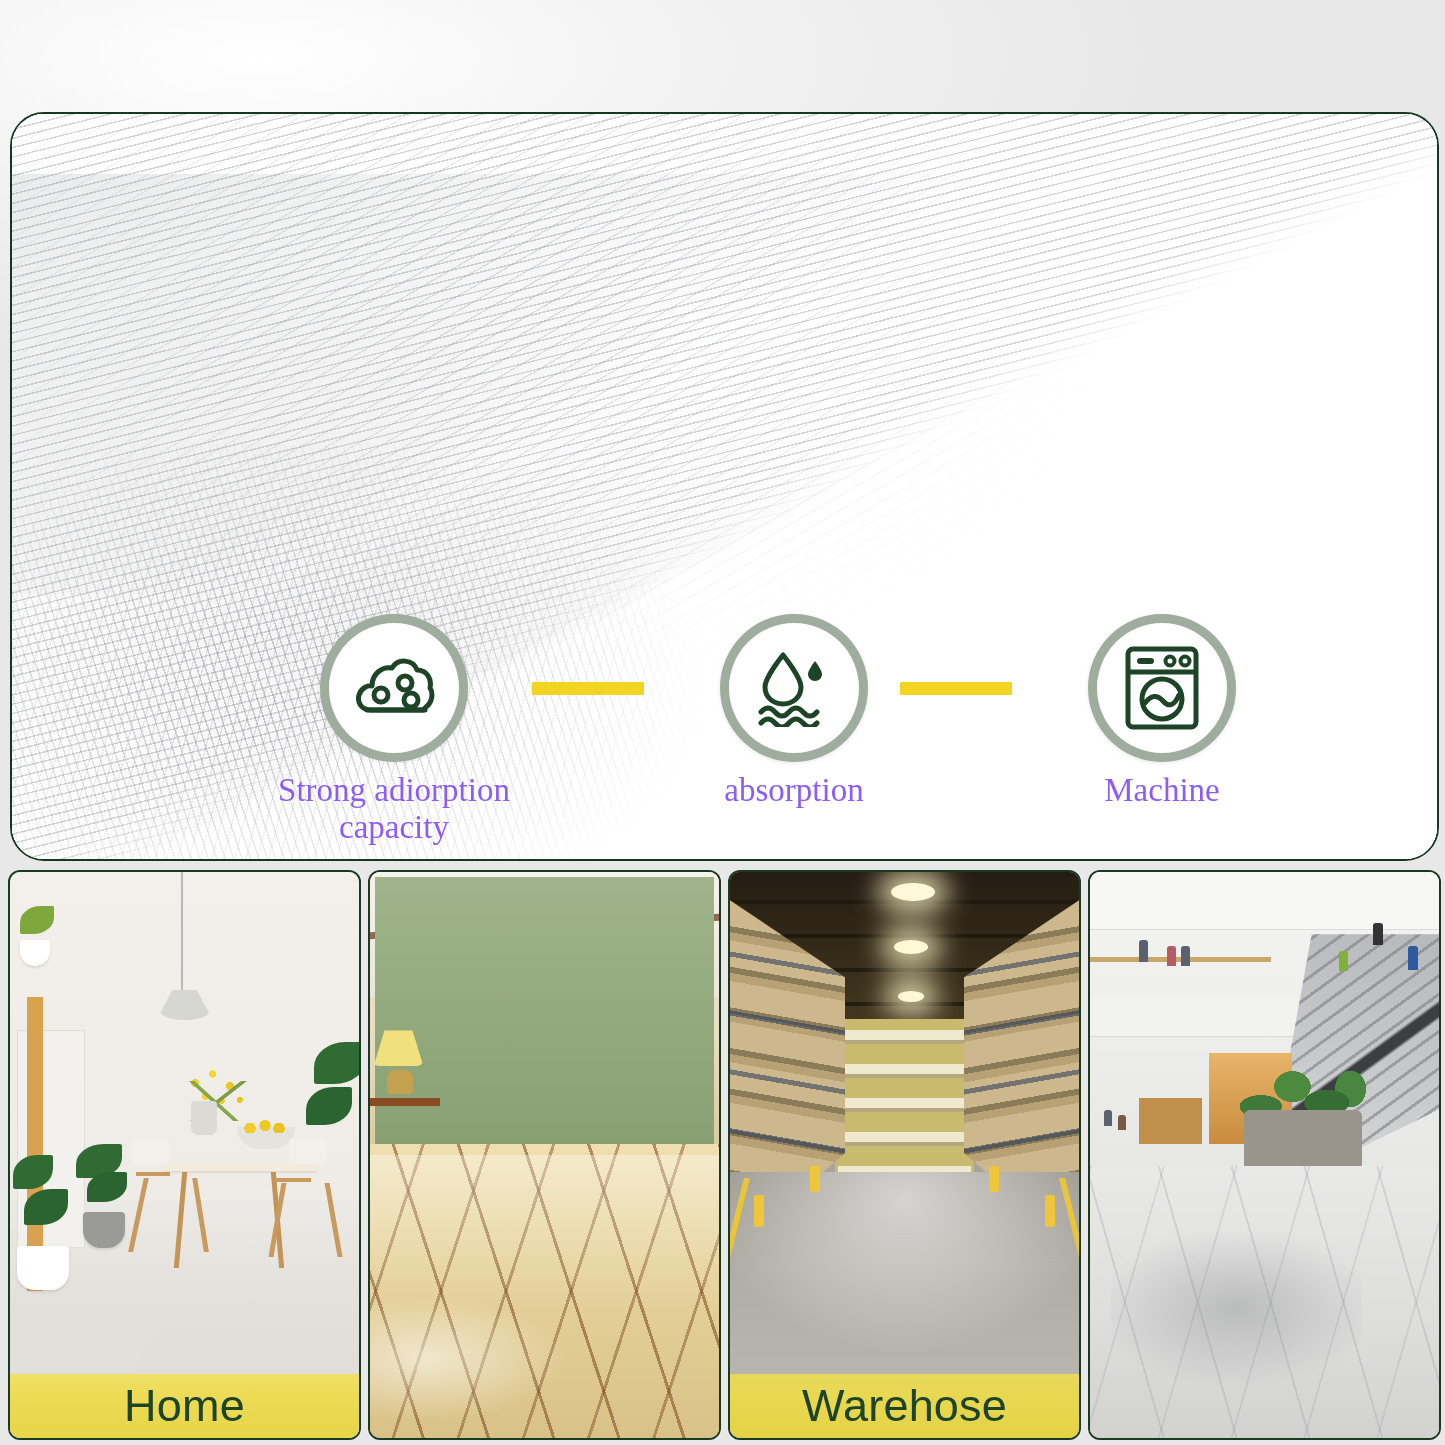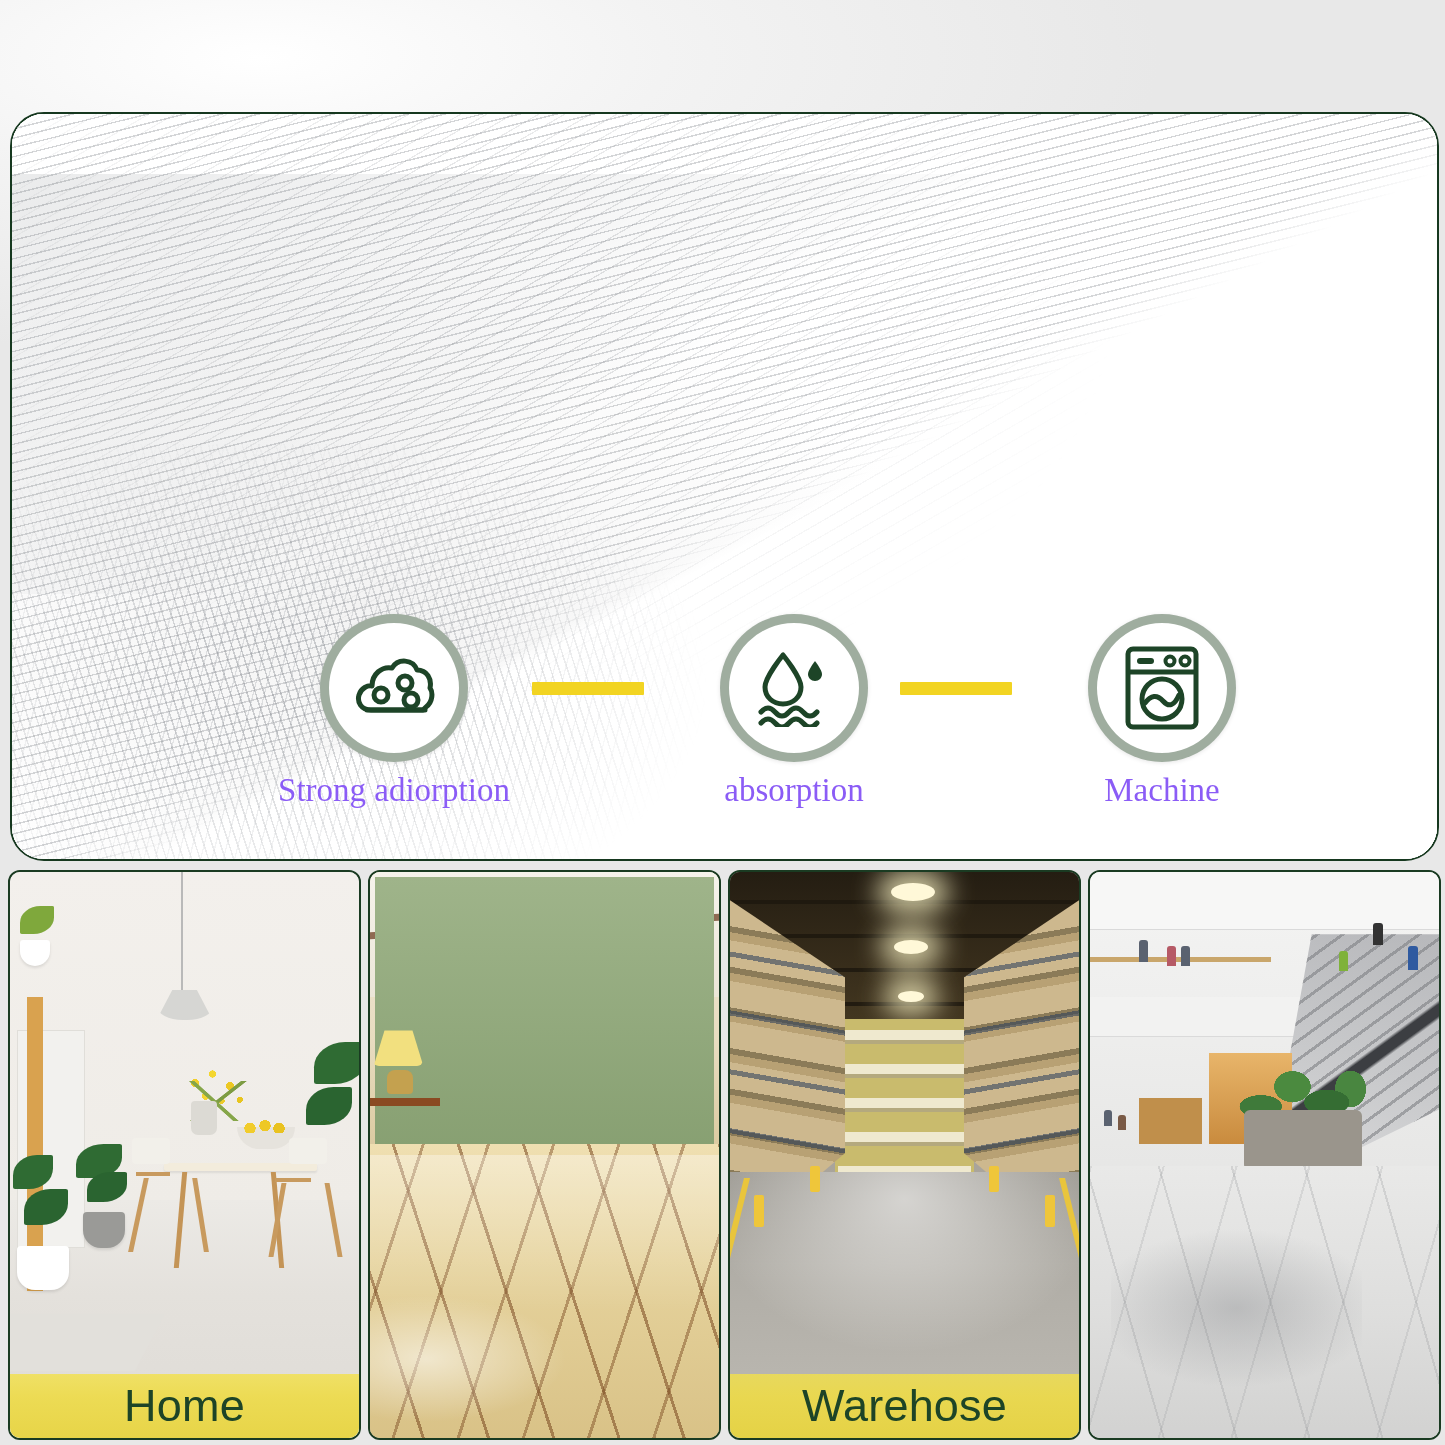--- a/index.html
+++ b/index.html
@@ -294,20 +294,21 @@
               <path d="M18 58 C8 58 4 50 6 43 C8 36 15 33 19 34 C19 22 29 14 39 16 C45 6 60 7 64 18 C74 18 79 27 77 36 C80 40 80 50 73 55 L70 58 Z" stroke="#1d4427" stroke-width="5" stroke-linejoin="round" fill="none"></path>
               <path d="M14 58 H72" stroke="#1d4427" stroke-width="5" stroke-linecap="round"></path>
               <circle cx="28" cy="43" r="7" stroke="#1d4427" stroke-width="5" fill="none"></circle>
               <circle cx="52" cy="31" r="7" stroke="#1d4427" stroke-width="5" fill="none"></circle>
               <circle cx="58" cy="48" r="7" stroke="#1d4427" stroke-width="5" fill="none"></circle>
             </svg>
           </span>
         </div>
         <div class="feat-label">
           <div>Strong adiorption</div>
+          <div>capacity</div>
         </div>
       </div>
 
       <div class="feat f2">
         <div class="badge">
           <span>
             <svg width="82" height="78" viewBox="0 0 82 78" fill="none">
               <path d="M30 6 C30 6 12 28 12 38 C12 48 20 55 30 55 C40 55 48 48 48 38 C48 28 30 6 30 6 Z" stroke="#1d4427" stroke-width="5" stroke-linejoin="round" fill="none"></path>
               <path d="M62 12 C62 12 55 21 55 25 C55 29 58 32 62 32 C66 32 69 29 69 25 C69 21 62 12 62 12 Z" fill="#1d4427"></path>
               <path d="M8 63 q7 -8 14 0 t14 0 t14 0 t14 0" stroke="#1d4427" stroke-width="5" fill="none" stroke-linecap="round"></path>

